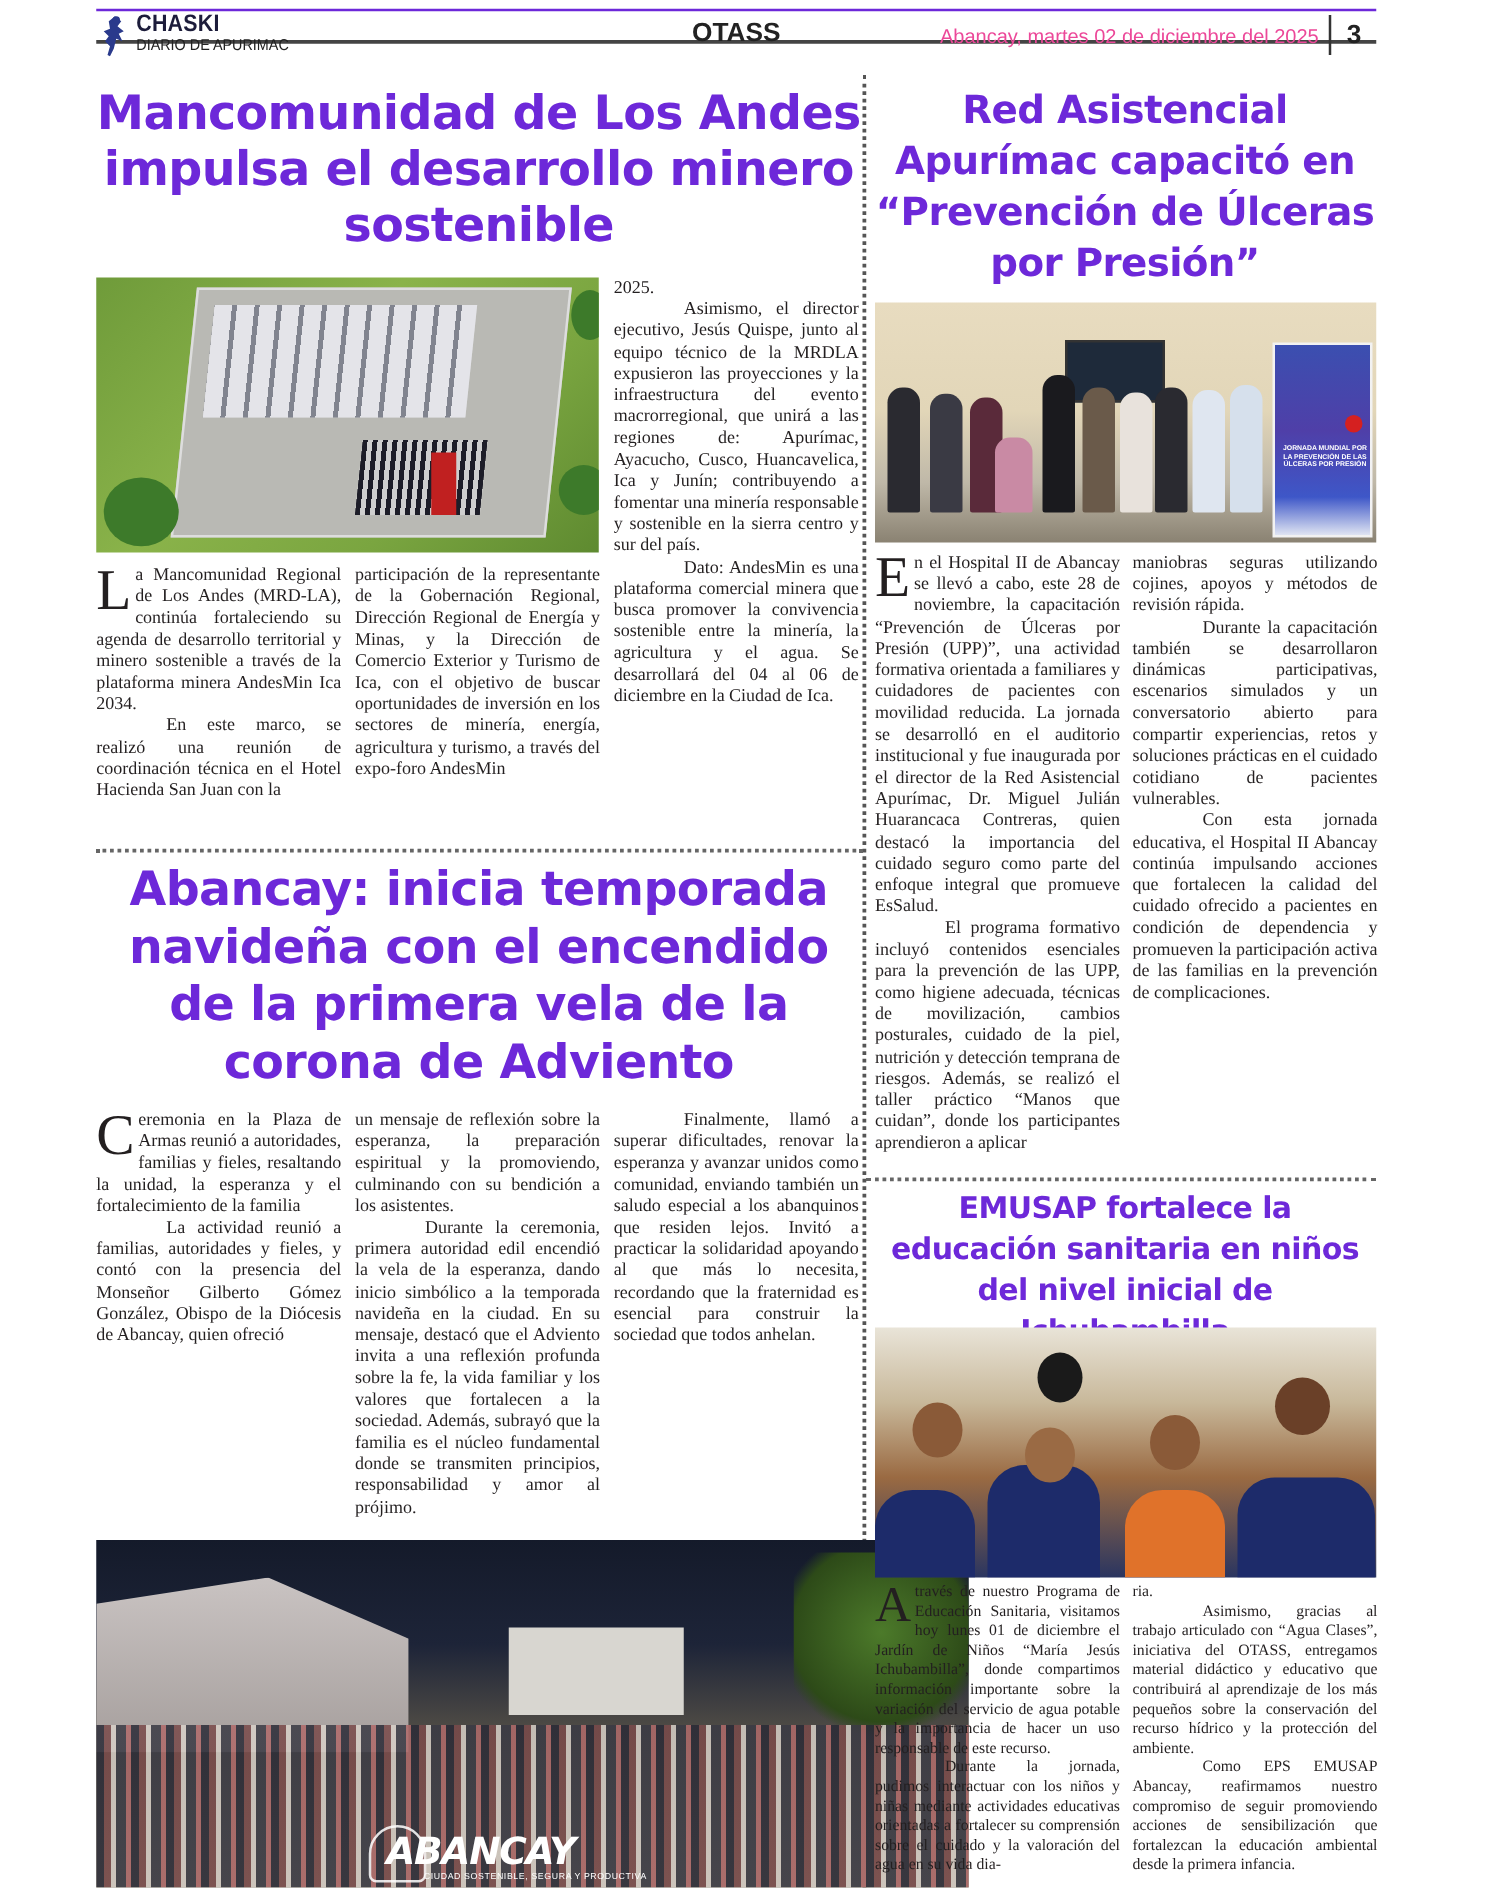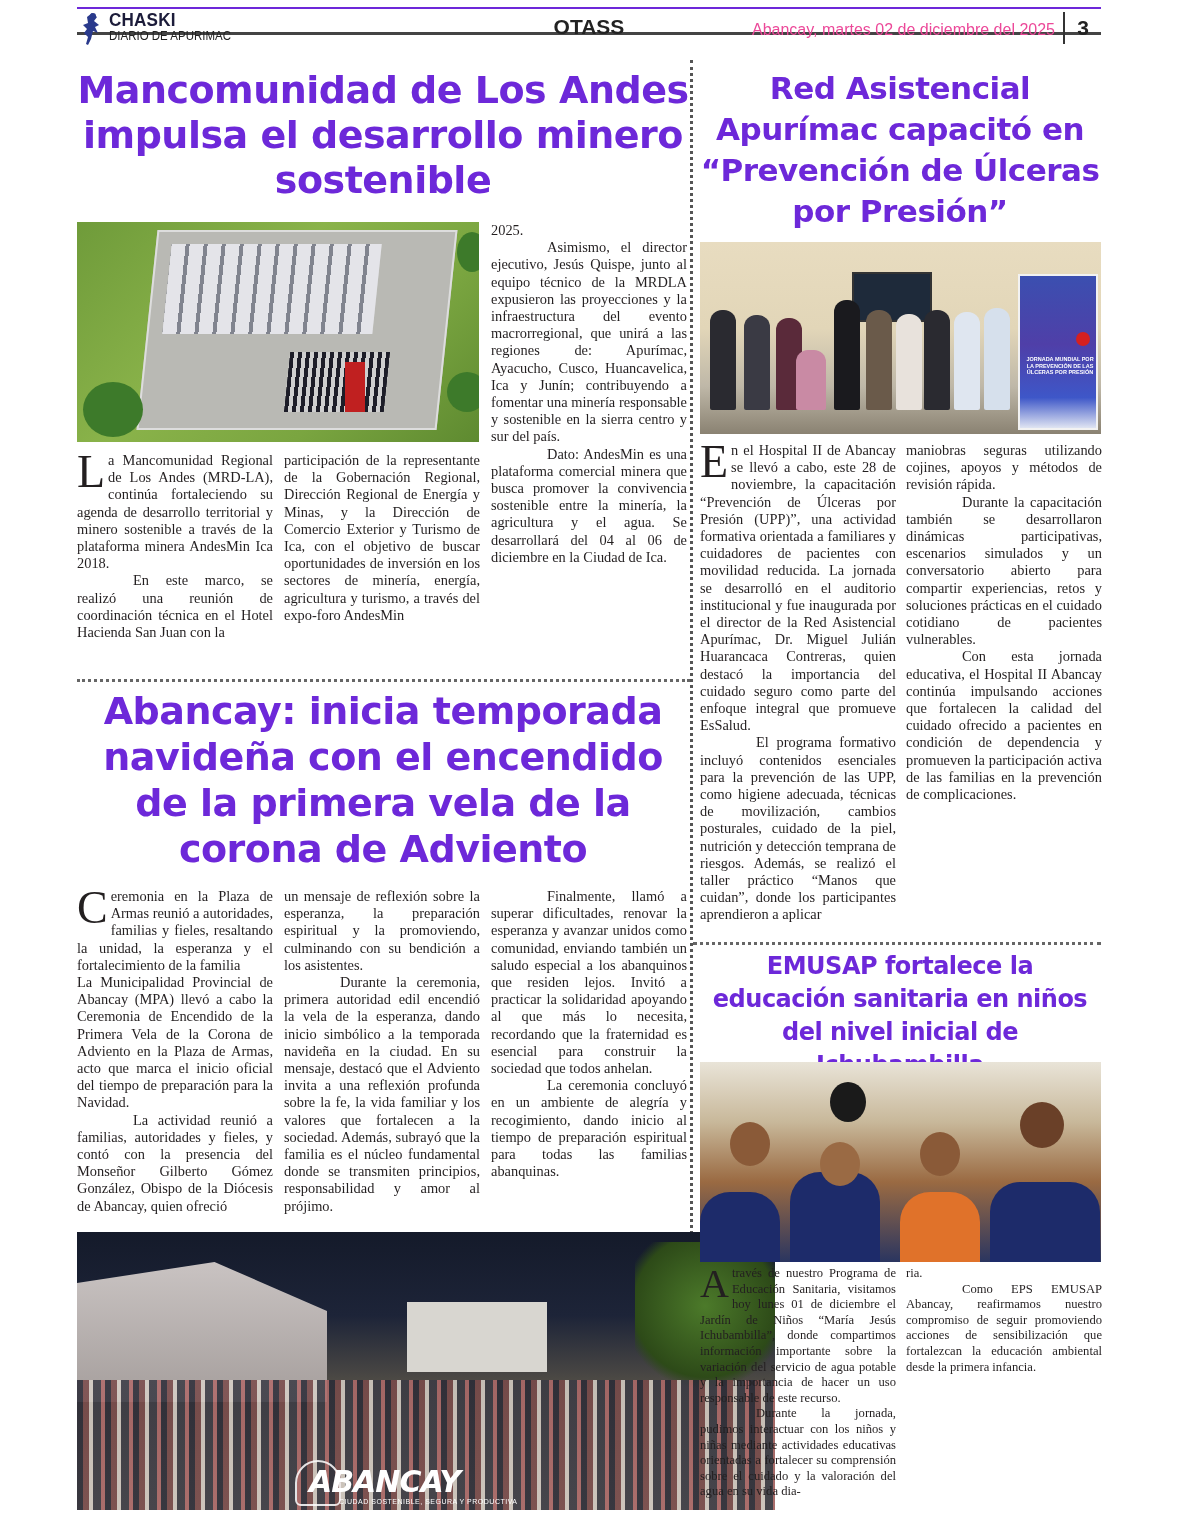--- a/index.html
+++ b/index.html
@@ -99,21 +99,21 @@
   <div class="photo ph-plan">
     <div class="slab"></div>
     <div class="grid"></div>
     <div class="grid2"></div>
     <div class="stage"></div>
     <div class="tree" style="left:6px;top:160px;width:60px;height:55px;"></div>
     <div class="tree" style="left:370px;top:150px;width:40px;height:40px;"></div>
     <div class="tree" style="left:380px;top:10px;width:30px;height:40px;"></div>
   </div>
   <div class="col" style="left:77px; top:452px;">
-    <p><span class="dropcap">L</span><span>a Mancomunidad Regional de Los Andes (MRD-LA), continúa fortaleciendo su agenda de desarrollo territorial y minero sostenible a través de la plataforma minera AndesMin Ica 2018.</span></p>
+    <p><span class="dropcap">L</span><span>a Mancomunidad Regional de Los Andes (MRD-LA), continúa fortaleciendo su agenda de desarrollo territorial y minero sostenible a través de la plataforma minera AndesMin Ica 2034.</span></p>
     <p class="ind">En este marco, se realizó una reunión de coordinación técnica en el Hotel Hacienda San Juan con la</p>
   </div>
   <div class="col" style="left:284px; top:452px;">
     <p>participación de la representante de la Gobernación Regional, Dirección Regional de Energía y Minas, y la Dirección de Comercio Exterior y Turismo de Ica, con el objetivo de buscar oportunidades de inversión en los sectores de minería, energía, agricultura y turismo, a través del expo-foro AndesMin</p>
   </div>
   <div class="col" style="left:491px; top:222px;">
     <p>2025.</p>
     <p class="ind">Asimismo, el director ejecutivo, Jesús Quispe, junto al equipo técnico de la MRDLA expusieron las proyecciones y la infraestructura del evento macrorregional, que unirá a las regiones de: Apurímac, Ayacucho, Cusco, Huancavelica, Ica y Junín; contribuyendo a fomentar una minería responsable y sostenible en la sierra centro y sur del país.</p>
     <p class="ind">Dato: AndesMin es una plataforma comercial minera que busca promover la convivencia sostenible entre la minería, la agricultura y el agua. Se desarrollará del 04 al 06 de diciembre en la Ciudad de Ica.</p>
   </div>
@@ -146,30 +146,28 @@
     <p>maniobras seguras utilizando cojines, apoyos y métodos de revisión rápida.</p>
     <p class="ind">Durante la capacitación también se desarrollaron dinámicas participativas, escenarios simulados y un conversatorio abierto para compartir experiencias, retos y soluciones prácticas en el cuidado cotidiano de pacientes vulnerables.</p>
     <p class="ind">Con esta jornada educativa, el Hospital II Abancay continúa impulsando acciones que fortalecen la calidad del cuidado ofrecido a pacientes en condición de dependencia y promueven la participación activa de las familias en la prevención de complicaciones.</p>
   </div>
 </article>
 
 <article>
   <h1 class="headline h3">Abancay: inicia temporada navideña con el encendido de la primera vela de la corona de Adviento</h1>
   <div class="col" style="left:77px; top:888px;">
     <p><span class="dropcap">C</span><span>eremonia en la Plaza de Armas reunió a autoridades, familias y fieles, resaltando la unidad, la esperanza y el fortalecimiento de la familia</span></p>
-    <p>La Municipalidad Provincial de Abancay (MPA) llevó a cabo la Ceremonia de Encendido de la Primera Vela de la Corona de Adviento en la Plaza de Armas, acto que marca el inicio oficial del tiempo de preparación para la Navidad.</p>
     <p class="ind">La actividad reunió a familias, autoridades y fieles, y contó con la presencia del Monseñor Gilberto Gómez González, Obispo de la Diócesis de Abancay, quien ofreció</p>
   </div>
   <div class="col" style="left:284px; top:888px;">
     <p>un mensaje de reflexión sobre la esperanza, la preparación espiritual y la promoviendo, culminando con su bendición a los asistentes.</p>
     <p class="ind">Durante la ceremonia, primera autoridad edil encendió la vela de la esperanza, dando inicio simbólico a la temporada navideña en la ciudad. En su mensaje, destacó que el Adviento invita a una reflexión profunda sobre la fe, la vida familiar y los valores que fortalecen a la sociedad. Además, subrayó que la familia es el núcleo fundamental donde se transmiten principios, responsabilidad y amor al prójimo.</p>
   </div>
   <div class="col" style="left:491px; top:888px;">
     <p class="ind">Finalmente, llamó a superar dificultades, renovar la esperanza y avanzar unidos como comunidad, enviando también un saludo especial a los abanquinos que residen lejos. Invitó a practicar la solidaridad apoyando al que más lo necesita, recordando que la fraternidad es esencial para construir la sociedad que todos anhelan.</p>
-    <p class="ind">La ceremonia concluyó en un ambiente de alegría y recogimiento, dando inicio al tiempo de preparación espiritual para todas las familias abanquinas.</p>
   </div>
   <div class="photo ph-night">
     <div class="church"></div>
     <div class="bldg"></div>
     <div class="tree2"></div>
     <div class="crowd"></div>
     <div class="wm-ico"></div>
     <div class="wm">ABANCAY</div>
     <div class="wm-sub">CIUDAD SOSTENIBLE, SEGURA Y PRODUCTIVA</div>
   </div>
@@ -187,15 +185,16 @@
     <div class="kid" style="left:120px;top:80px;width:40px;height:44px;background:#9a6a44;"></div>
     <div class="kid" style="left:220px;top:70px;width:40px;height:44px;background:#8a5a38;"></div>
     <div class="kid" style="left:320px;top:40px;width:44px;height:46px;background:#6a4028;"></div>
   </div>
   <div class="col" style="left:700px; top:1266px; font-size:12.6px; line-height:15.6px;">
     <p><span class="dropcap" style="font-size:40px;line-height:32px;">A</span><span>través de nuestro Programa de Educación Sanitaria, visitamos hoy lunes 01 de diciembre el Jardín de Niños “María Jesús Ichubambilla”, donde compartimos información importante sobre la variación del servicio de agua potable y la importancia de hacer un uso responsable de este recurso.</span></p>
     <p class="ind">Durante la jornada, pudimos interactuar con los niños y niñas mediante actividades educativas orientadas a fortalecer su comprensión sobre el cuidado y la valoración del agua en su vida dia-</p>
   </div>
   <div class="col" style="left:906px; top:1266px; font-size:12.6px; line-height:15.6px;">
     <p>ria.</p>
+    <p class="ind">Asimismo, gracias al trabajo articulado con “Agua Clases”, iniciativa del OTASS, entregamos material didáctico y educativo que contribuirá al aprendizaje de los más pequeños sobre la conservación del recurso hídrico y la protección del ambiente.</p>
     <p class="ind">Como EPS EMUSAP Abancay, reafirmamos nuestro compromiso de seguir promoviendo acciones de sensibilización que fortalezcan la educación ambiental desde la primera infancia.</p>
   </div>
 </article>
 
 </body></html>

